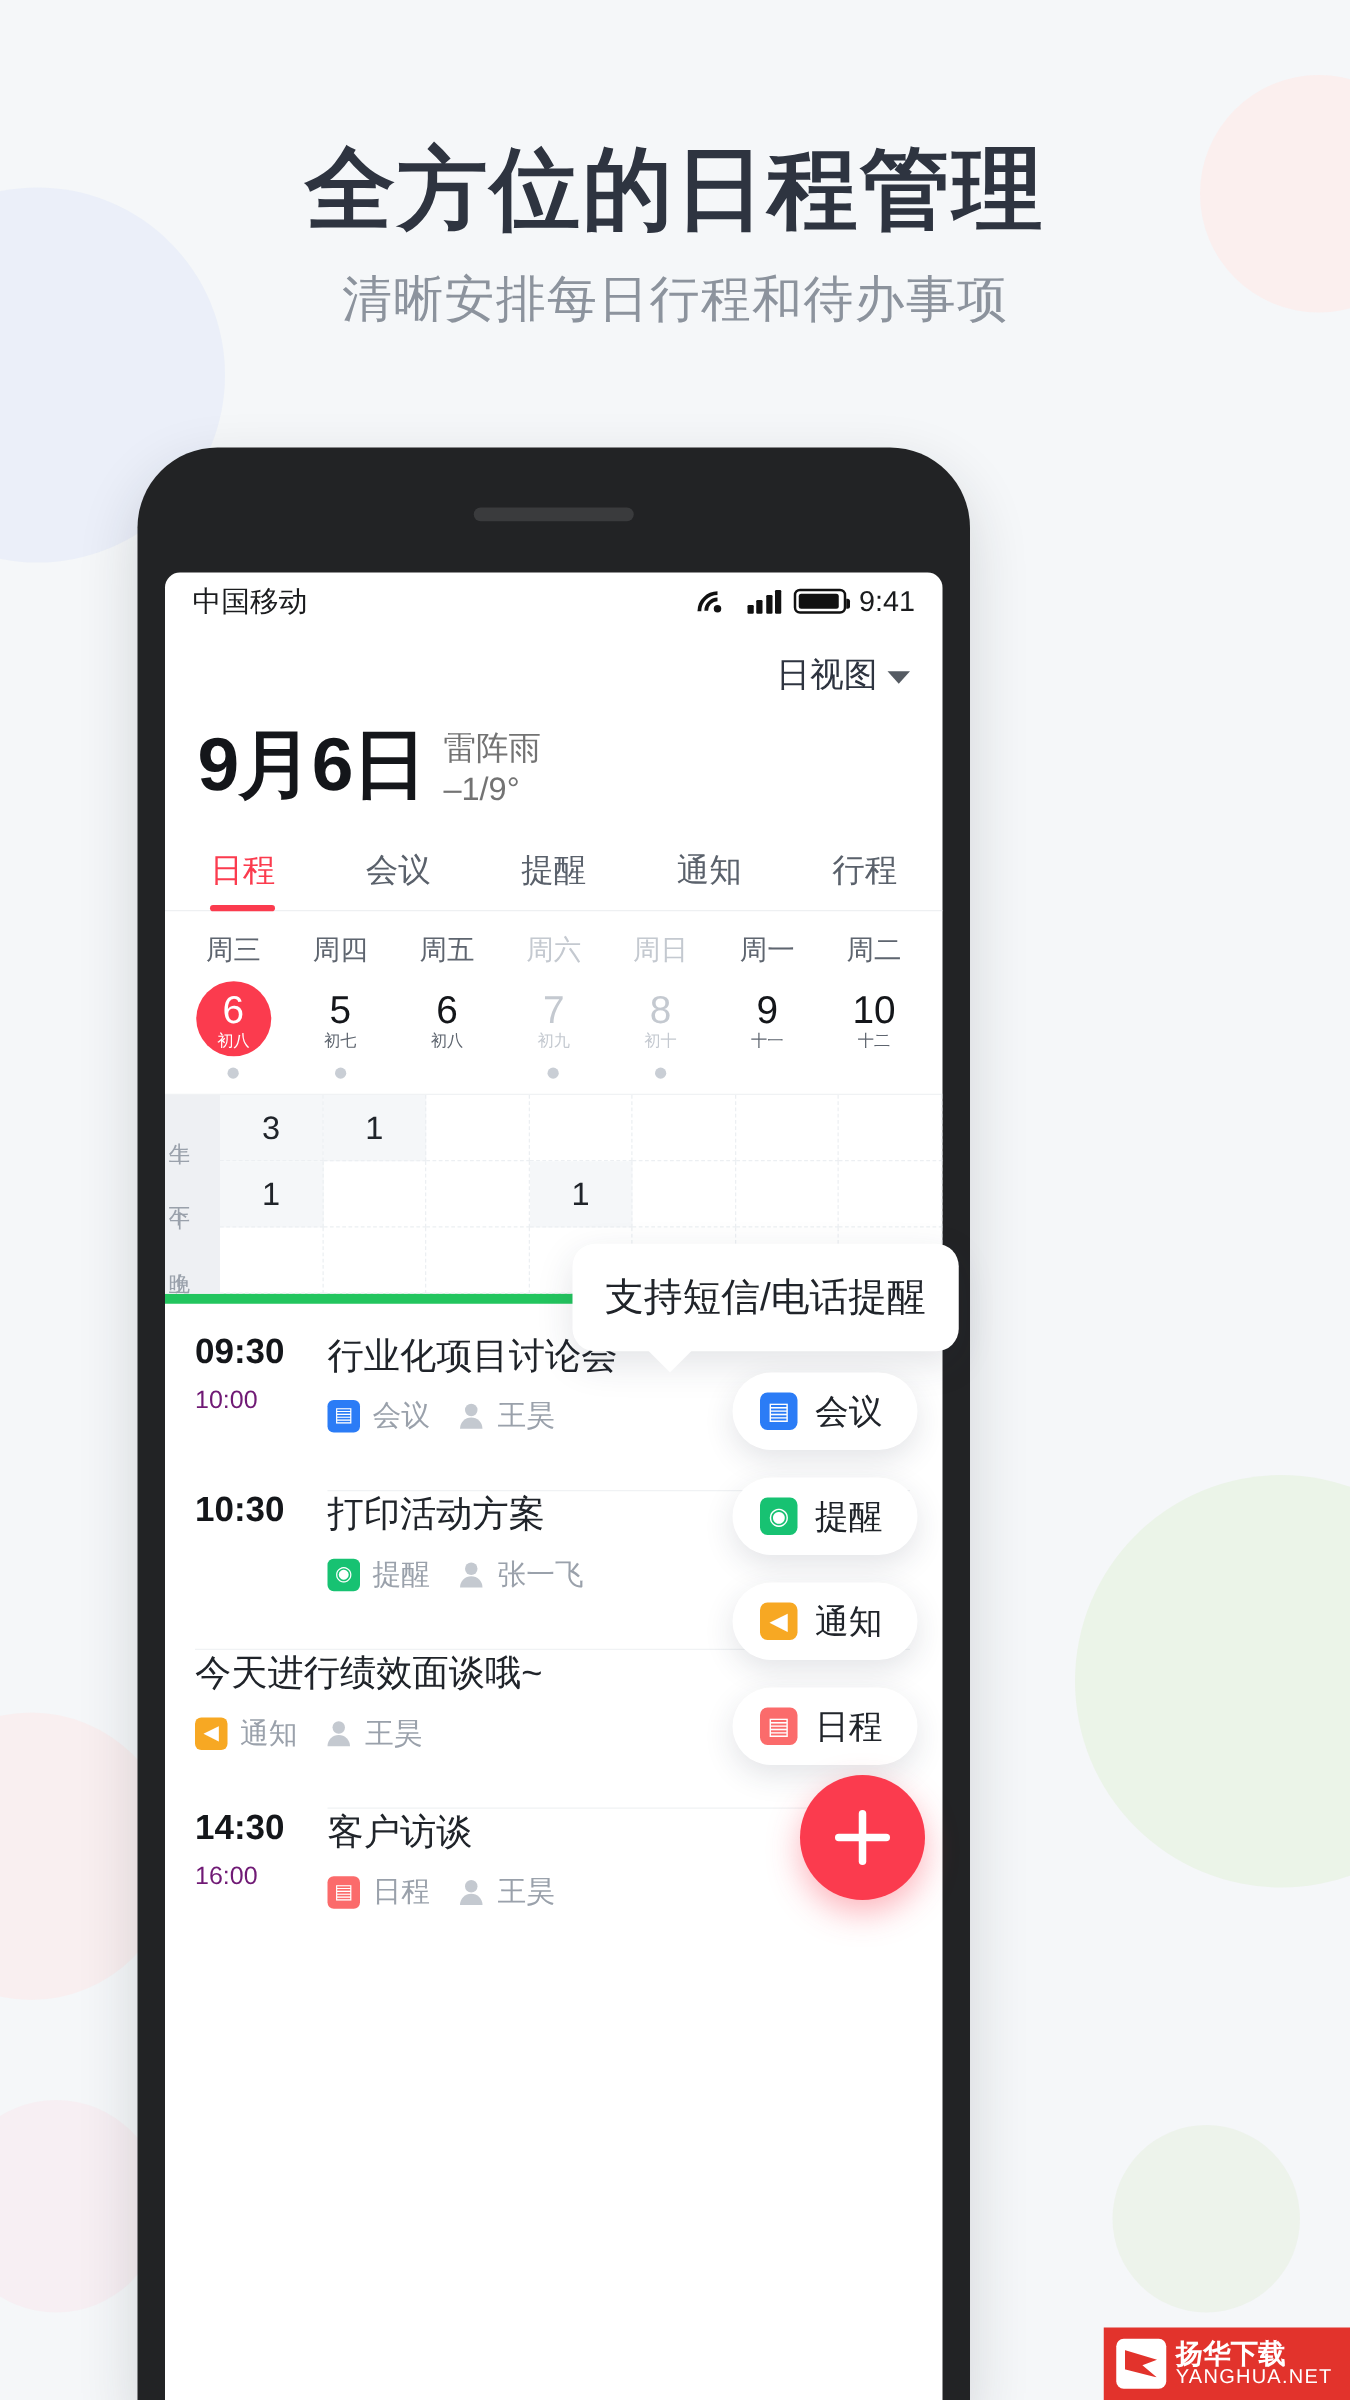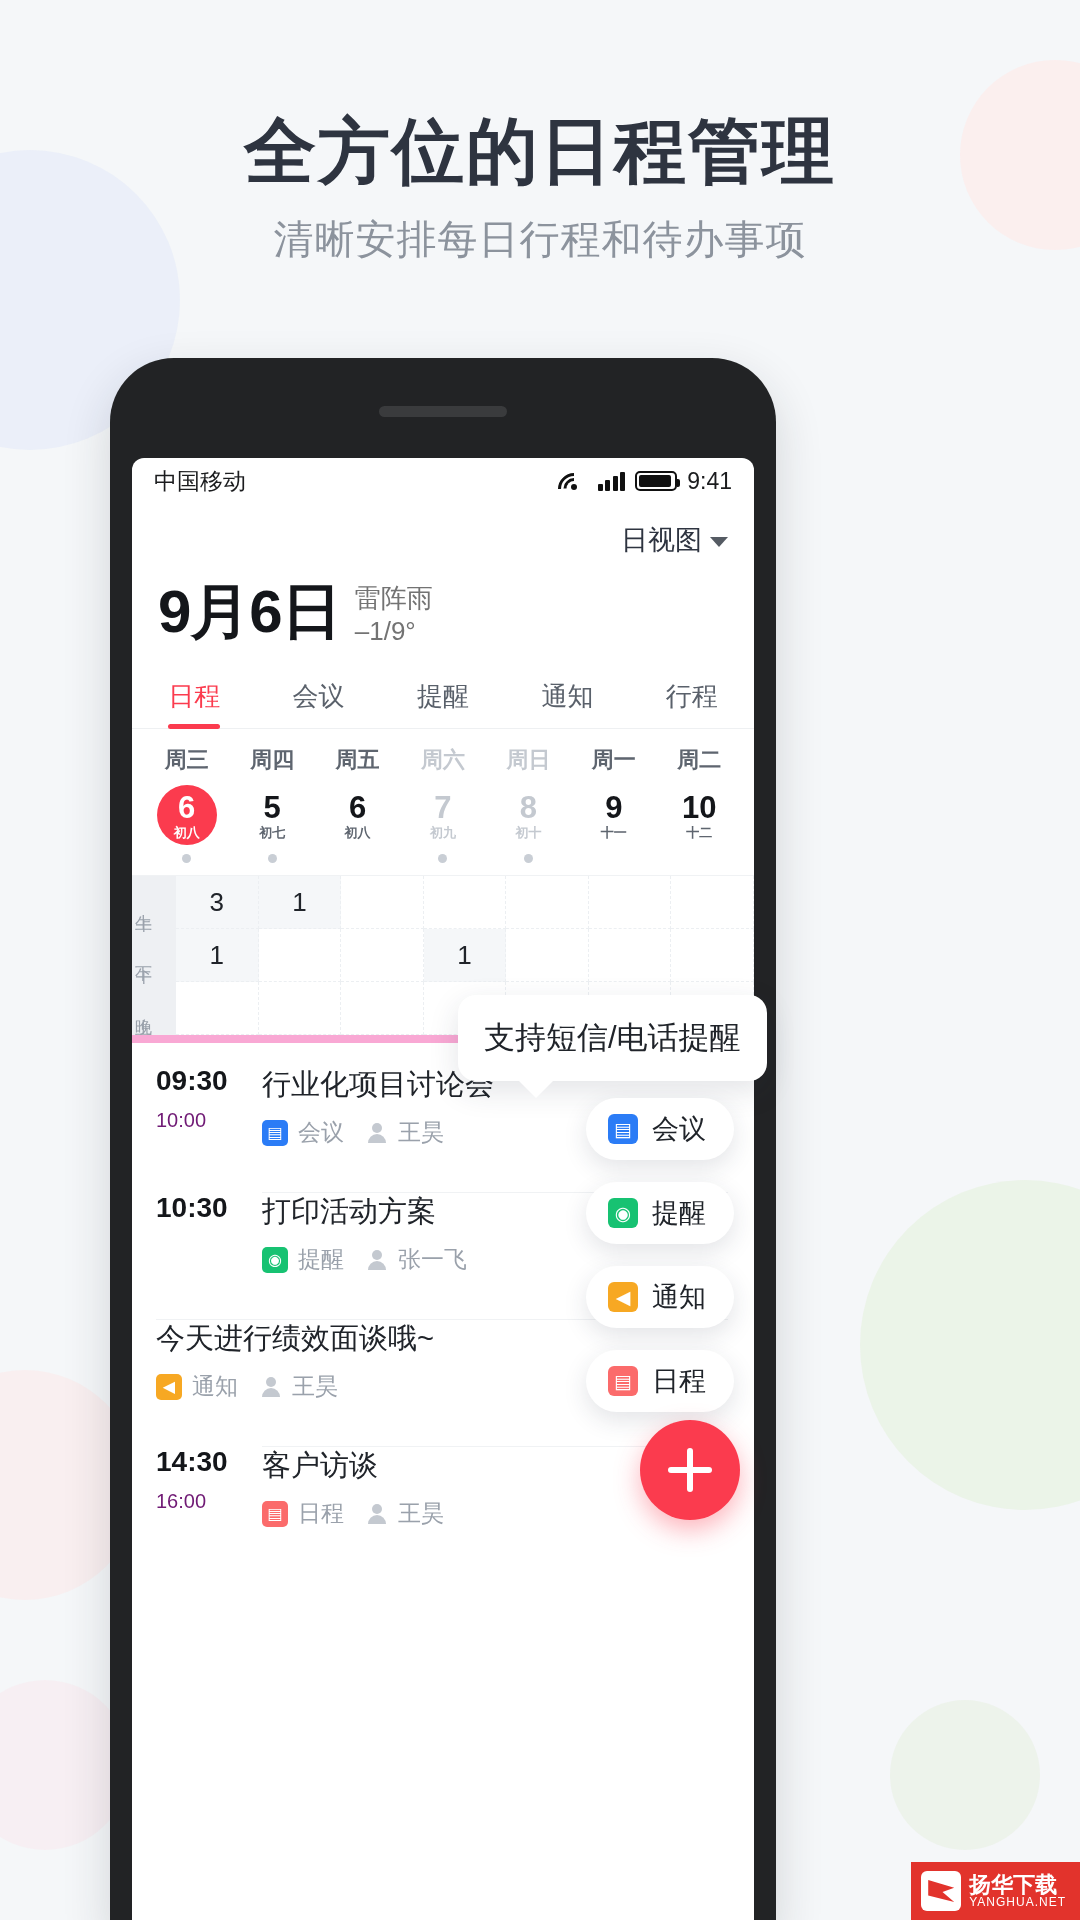--- a/index.html
+++ b/index.html
@@ -81,21 +81,21 @@
   .weather div{font-size:26px;color:#737373;}
 
   
   .tabs{display:flex;margin-top:26px;border-bottom:1px solid #eef0f2;}
   .tab{flex:1;text-align:center;padding-bottom:14px;font-size:26px;color:#5a616b;position:relative;}
   .tab.active{color:#fb3b4e;}
   .tab.active::after{content:"";position:absolute;left:50%;transform:translateX(-50%);
       bottom:-1px;width:52px;height:5px;border-radius:3px;background:#fb3b4e;}
 
   
-  .week{display:flex;padding:16px 12px 0 12px;font-weight:bold;}
+  .week{display:flex;padding:16px 12px 0 12px;}
   .day{flex:1;text-align:center;}
   .dow{font-size:22px;color:#5e656f;margin-bottom:10px;}
   .day.weekend .dow,.day.weekend .dnum,.day.weekend .lunar{color:#c4c9d0;}
   .dcircle{width:60px;height:60px;margin:0 auto;border-radius:50%;display:flex;flex-direction:column;
            align-items:center;justify-content:center;}
   .day.today .dcircle{background:#fb3b4e;}
   .dnum{font-size:31px;color:#14161a;line-height:1;}
   .lunar{font-size:13px;color:#5e656f;margin-top:3px;line-height:1;}
   .day.today .dnum,.day.today .lunar{color:#fff;}
   .dot{width:9px;height:9px;border-radius:50%;background:#c9ced5;margin:9px auto 0;}
@@ -106,21 +106,21 @@
   .gridlabels{width:44px;background:#eef0f3;}
   .glabel{height:52px;display:flex;align-items:center;justify-content:center;
           font-size:17px;color:#9aa1ab;writing-mode:vertical-rl;letter-spacing:1px;}
   .gridbody{flex:1;}
   .grow{display:flex;}
   .gcell{flex:1;height:52px;border-right:1px dashed #eceff2;border-bottom:1px dashed #eceff2;
          display:flex;align-items:center;justify-content:center;font-size:26px;color:#20242a;}
   .gcell.filled{background:#f5f7f9;}
 
   
-  .events{border-top:8px solid #f9a8d4;}
+  .events{border-top:8px solid #22c55e;}
   .event{display:flex;padding:22px 0 0 24px;position:relative;}
   .event + .event .etexts::before{content:"";position:absolute;left:0;right:26px;top:0;height:1px;background:#f0f2f4;}
   .etime{width:106px;flex:none;}
   .etime .t1{font-size:28px;font-weight:bold;color:#14161a;}
   .etime .t2{font-size:20px;color:#701a75;margin-top:12px;}
   .etexts{flex:1;position:relative;padding-bottom:22px;}
   .etitle{font-size:29px;color:#20242a;}
   .emeta{display:flex;align-items:center;gap:10px;margin-top:12px;font-size:23px;color:#9aa1ab;}
   .tag-ic{width:26px;height:26px;border-radius:5px;display:inline-flex;align-items:center;
           justify-content:center;color:#fff;font-size:16px;line-height:1;}
@@ -155,21 +155,21 @@
   
   .watermark{
     position:absolute;right:0;bottom:0;height:58px;background:#e2332c;color:#fff;
     display:flex;align-items:center;gap:8px;padding:0 14px 0 10px;
   }
   .wm-logo{width:40px;height:40px;border-radius:6px;background:#fff;position:relative;overflow:hidden;}
   .wm-logo::after{content:"";position:absolute;left:7px;top:9px;width:26px;height:22px;
      background:#e2332c;clip-path:polygon(0 0,100% 35%,55% 55%,100% 100%,0 70%);}
   .wm-texts{line-height:1.05;}
   .wm-t1{font-size:22px;font-weight:bold;}
-  .wm-t2{font-size:12px;letter-spacing:1px;}
+  .wm-t2{font-size:16px;letter-spacing:1px;}
 </style>
 </head>
 <body>
 
 <div class="blob blob-tl"></div>
 <div class="blob blob-tr"></div>
 <div class="blob blob-mr"></div>
 <div class="blob blob-bl"></div>
 <div class="blob blob-br"></div>
 <div class="blob blob-bl2"></div>

